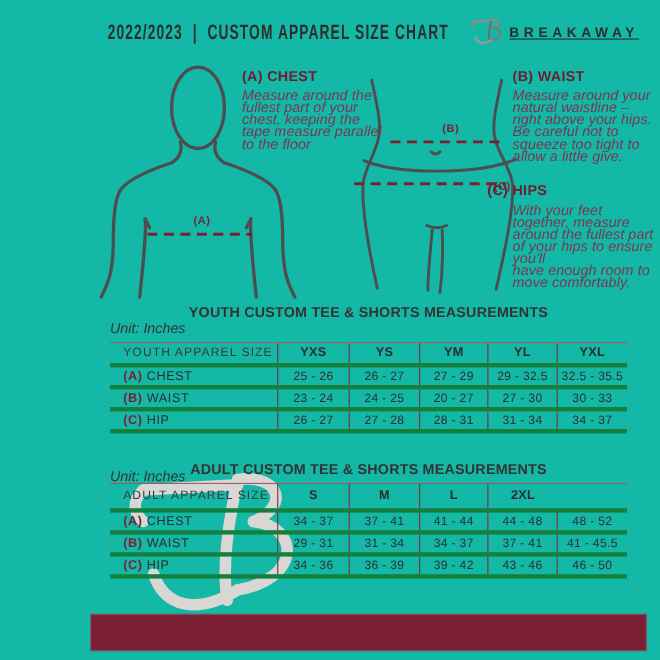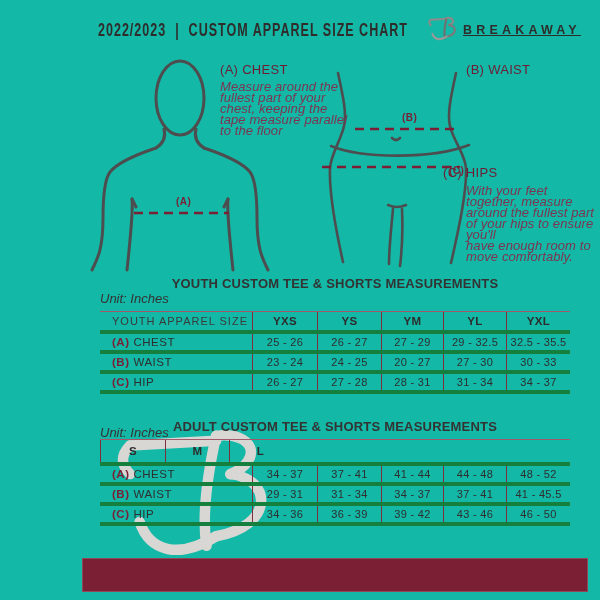--- a/index.html
+++ b/index.html
@@ -15,21 +15,21 @@
     left:98px;top:20px;font-size:19px;line-height:19px;font-weight:bold;
     color:#2e2d2b;letter-spacing:1.5px;white-space:pre;
     transform:scaleX(0.66);transform-origin:left center;
   }
   .brand{
     left:463px;top:24px;font-size:12.5px;line-height:12.5px;font-weight:bold;
     color:#2e2d2b;letter-spacing:4.2px;white-space:pre;text-decoration:underline;
   }
   
   .guide-heading{
-    font-size:13px;font-weight:normal;color:#6e1c34;letter-spacing:.3px;white-space:pre;
+    font-size:13px;font-weight:bold;color:#6e1c34;letter-spacing:.3px;white-space:pre;
   }
   .guide-body{
     font-size:13px;line-height:11px;font-style:italic;color:#7d3450;
     white-space:pre-line;letter-spacing:.1px;
   }
   .marker{
     font-size:10px;font-weight:bold;color:#7b1f35;letter-spacing:.5px;
   }
   
   .tbl-title{
@@ -126,20 +126,26 @@
   <span class="abs marker" style="left:449px;top:165px;">(C)</span>
 
   <div class="abs guide-heading" style="left:220px;top:62px;">(A) CHEST</div>
   <div class="abs guide-body" style="left:220px;top:81px;width:140px;">Measure around the
 fullest part of your
 chest, keeping the
 tape measure parallel
 to the floor</div>
 
   <div class="abs guide-heading" style="left:466px;top:62px;">(B) WAIST</div>
+  <div class="abs guide-body" style="left:466px;top:81px;width:128px;">Measure around your
+natural waistline –
+right above your hips.
+Be careful not to
+squeeze too tight to
+allow a little give.</div>
 
   <div class="abs guide-heading" style="left:443px;top:165px;">(C) HIPS</div>
   <div class="abs guide-body" style="left:466px;top:185px;width:130px;">With your feet
 together, measure
 around the fullest part
 of your hips to ensure
 you'll
 have enough room to
 move comfortably.</div>
 
@@ -188,23 +194,25 @@
       <div class="cell c4">31 - 34</div>
       <div class="cell c5">34 - 37</div>
     </div>
   </div>
 
   <div class="abs tbl-title" style="top:419px;">ADULT CUSTOM TEE &amp; SHORTS MEASUREMENTS</div>
   <div class="abs tbl-unit" style="top:425px;">Unit: Inches</div>
 
   <div class="abs size-table" style="top:439px;">
     <div class="t-row head-a">
+      <div class="cell c0 apparel-head">ADULT APPAREL SIZE</div>
       <div class="cell c1 size-head">S</div>
       <div class="cell c2 size-head">M</div>
       <div class="cell c3 size-head">L</div>
+      <div class="cell c5 size-head">2XL</div>
     </div>
     <div class="t-row">
       <div class="cell c0">
           <span class="row-prefix">(A)</span>
           <span>CHEST</span>
         </div>
       <div class="cell c1">34 - 37</div>
       <div class="cell c2">37 - 41</div>
       <div class="cell c3">41 - 44</div>
       <div class="cell c4">44 - 48</div>

